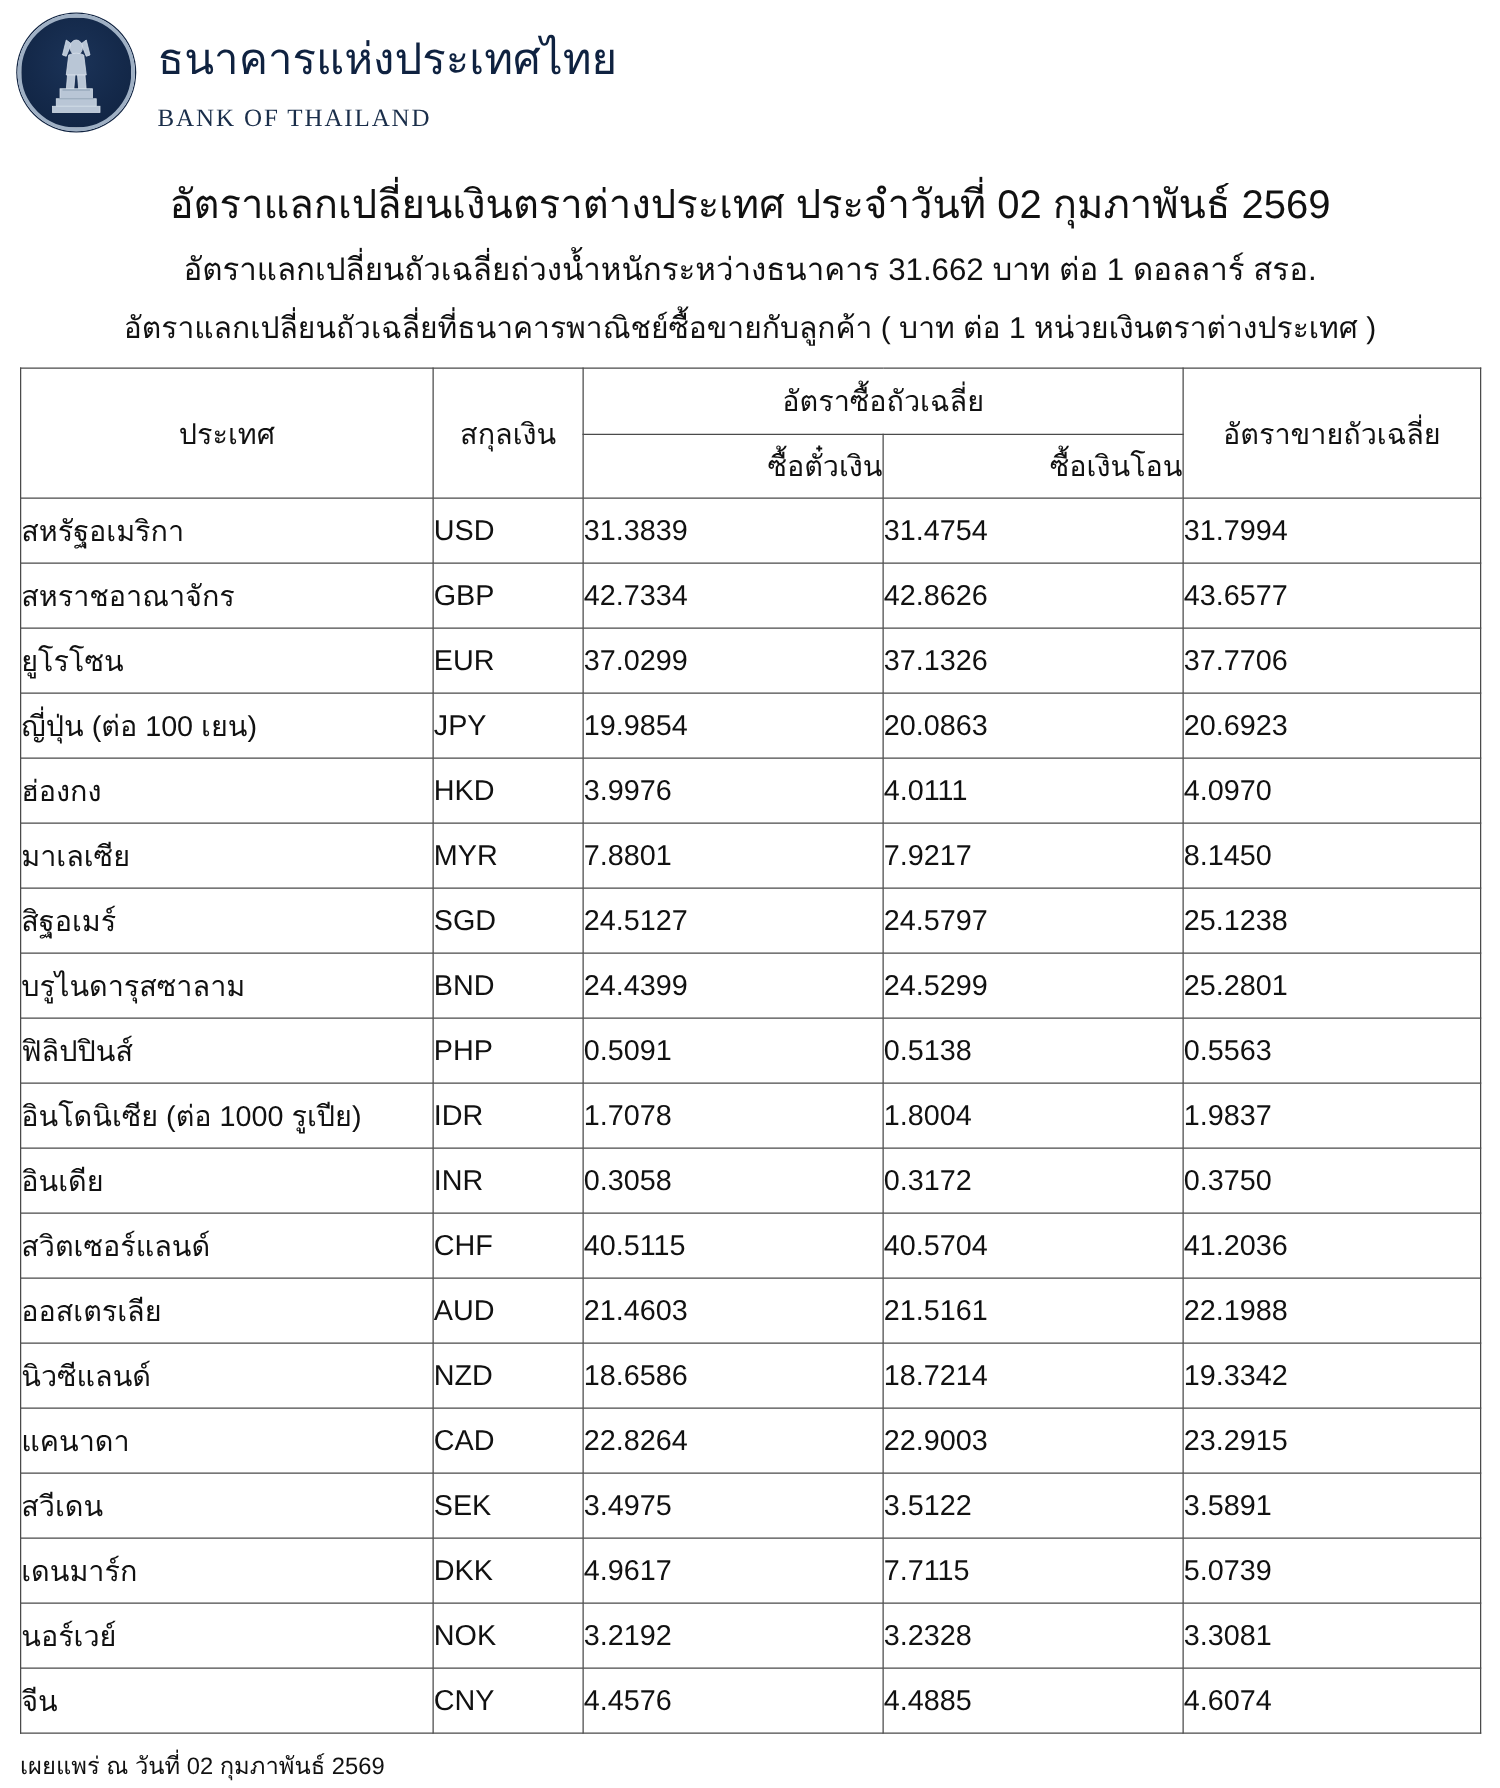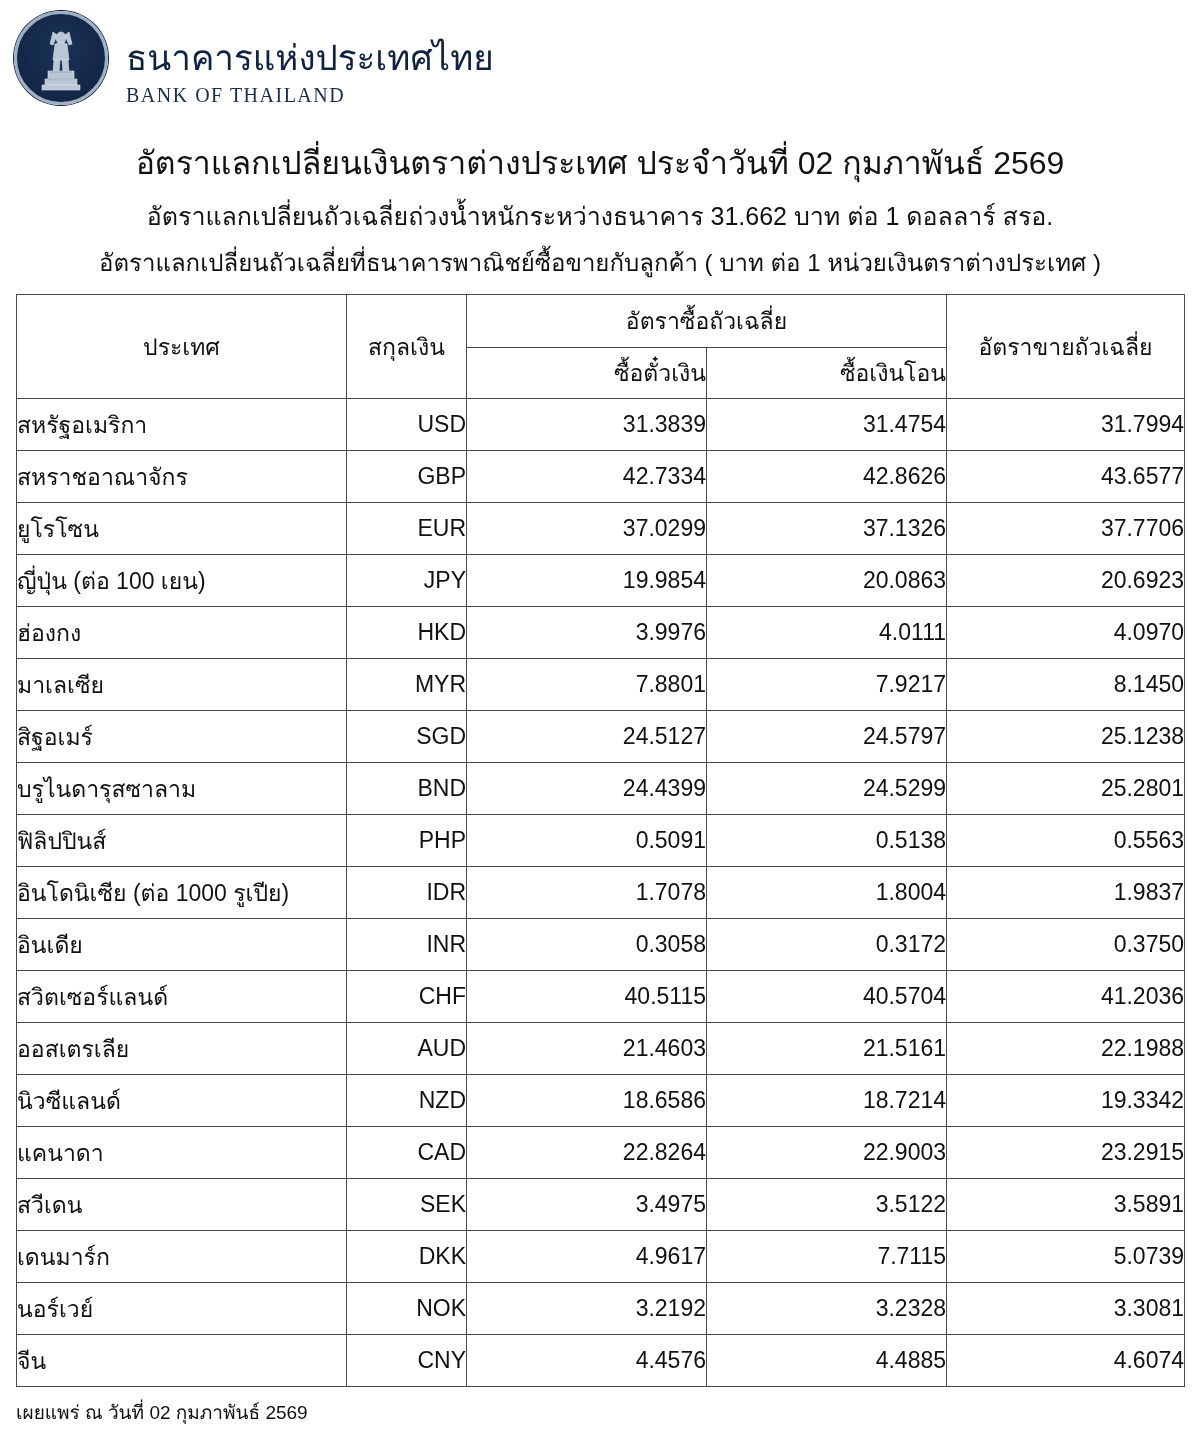--- a/index.html
+++ b/index.html
@@ -44,21 +44,21 @@
     font-size: 35px;
     color: #0f2240;
     font-weight: 400;
     letter-spacing: 0px;
     white-space: nowrap;
   }
   .logo-en {
     font-size: 20px;
     color: #1a2e4a;
     letter-spacing: 1.5px;
-    margin-top: 10px;
+    margin-top: 20px;
     font-family: "Liberation Serif", "DejaVu Serif", serif;
     white-space: nowrap;
   }
 
   
   .titles {
     text-align: center;
     padding: 0 27px;
   }
   .title-main {
@@ -120,28 +120,28 @@
   td.country {
     font-size: 23px;
     text-align: left;
     padding-left: 12px;
     height: 51px;
     vertical-align: middle;
     color: #111;
   }
   td.currency {
     font-size: 23px;
-    text-align: right;
+    text-align: left;
     height: 51px;
     vertical-align: middle;
     color: #111;
   }
   td.num {
     font-size: 23px;
-    text-align: right;
+    text-align: left;
     padding-right: 14px;
     height: 51px;
     vertical-align: middle;
     color: #111;
   }
 
   
   .footer-note {
     margin: 10px 0 0 16px;
     font-size: 19px;

